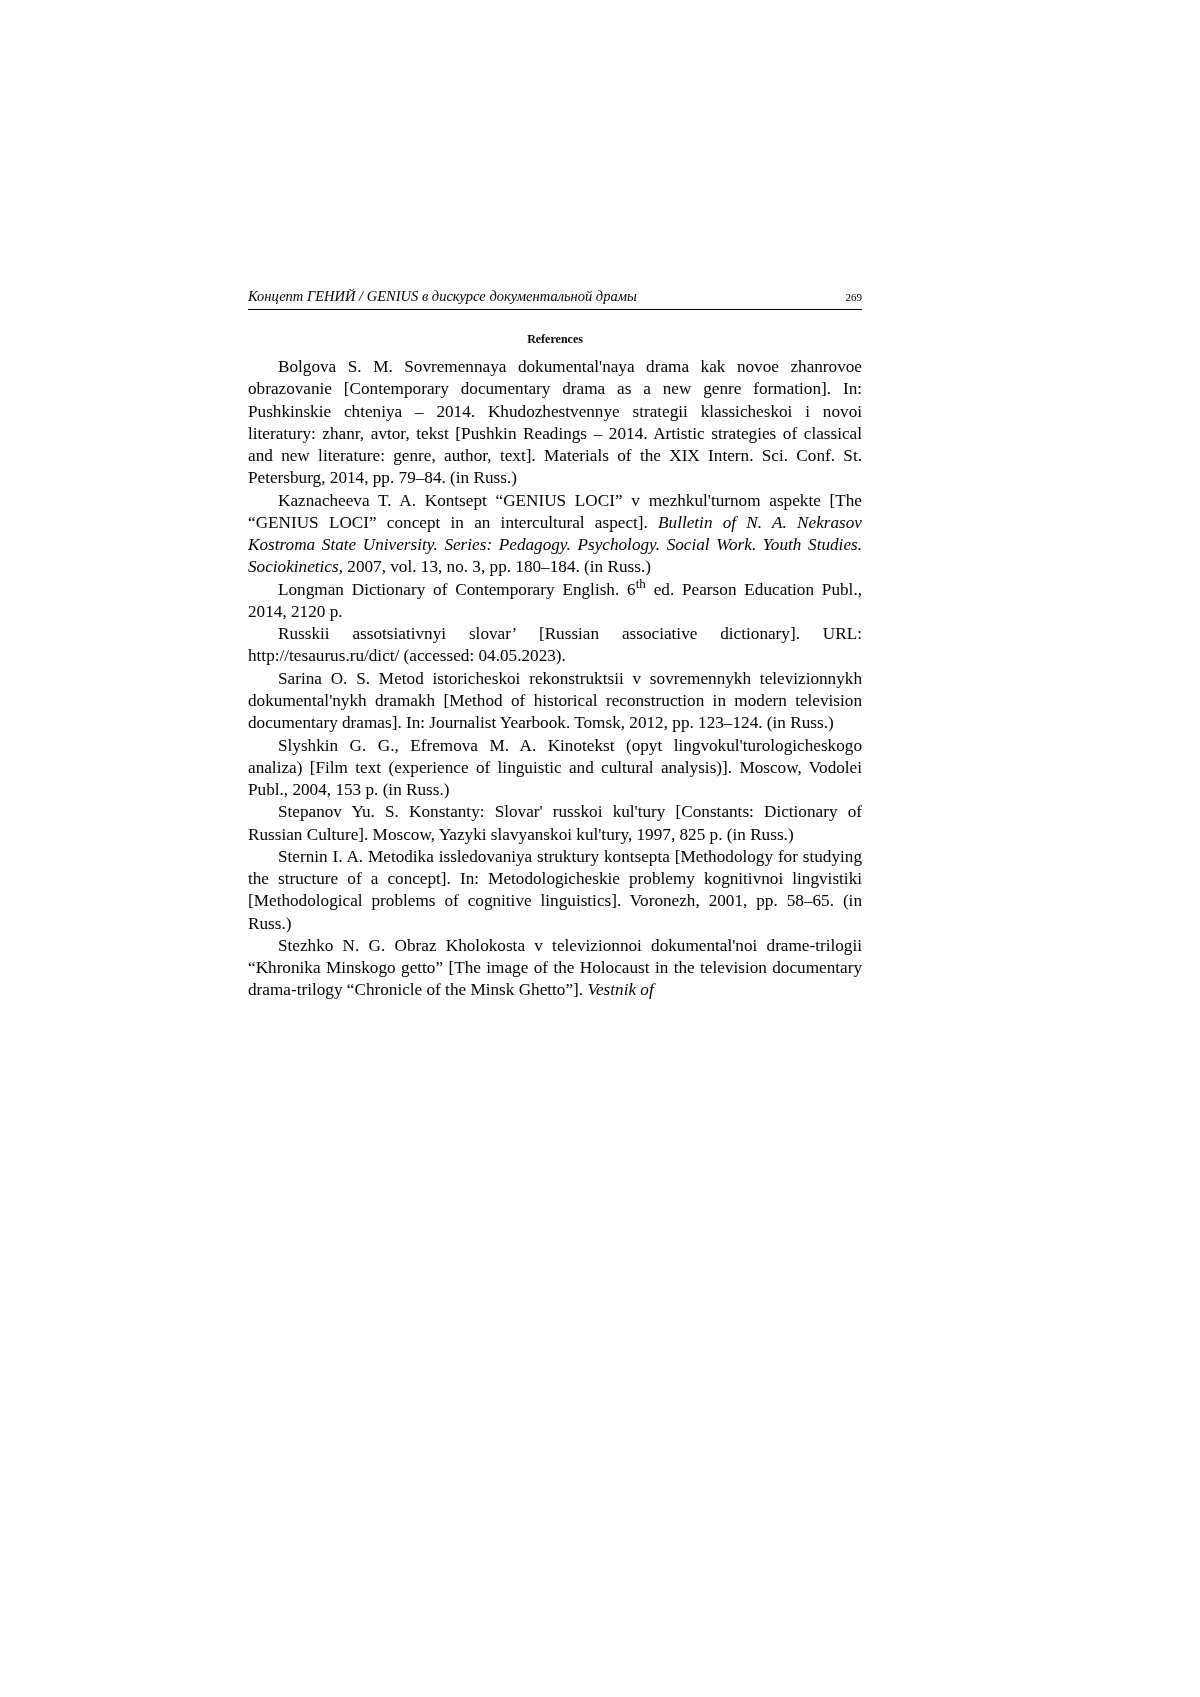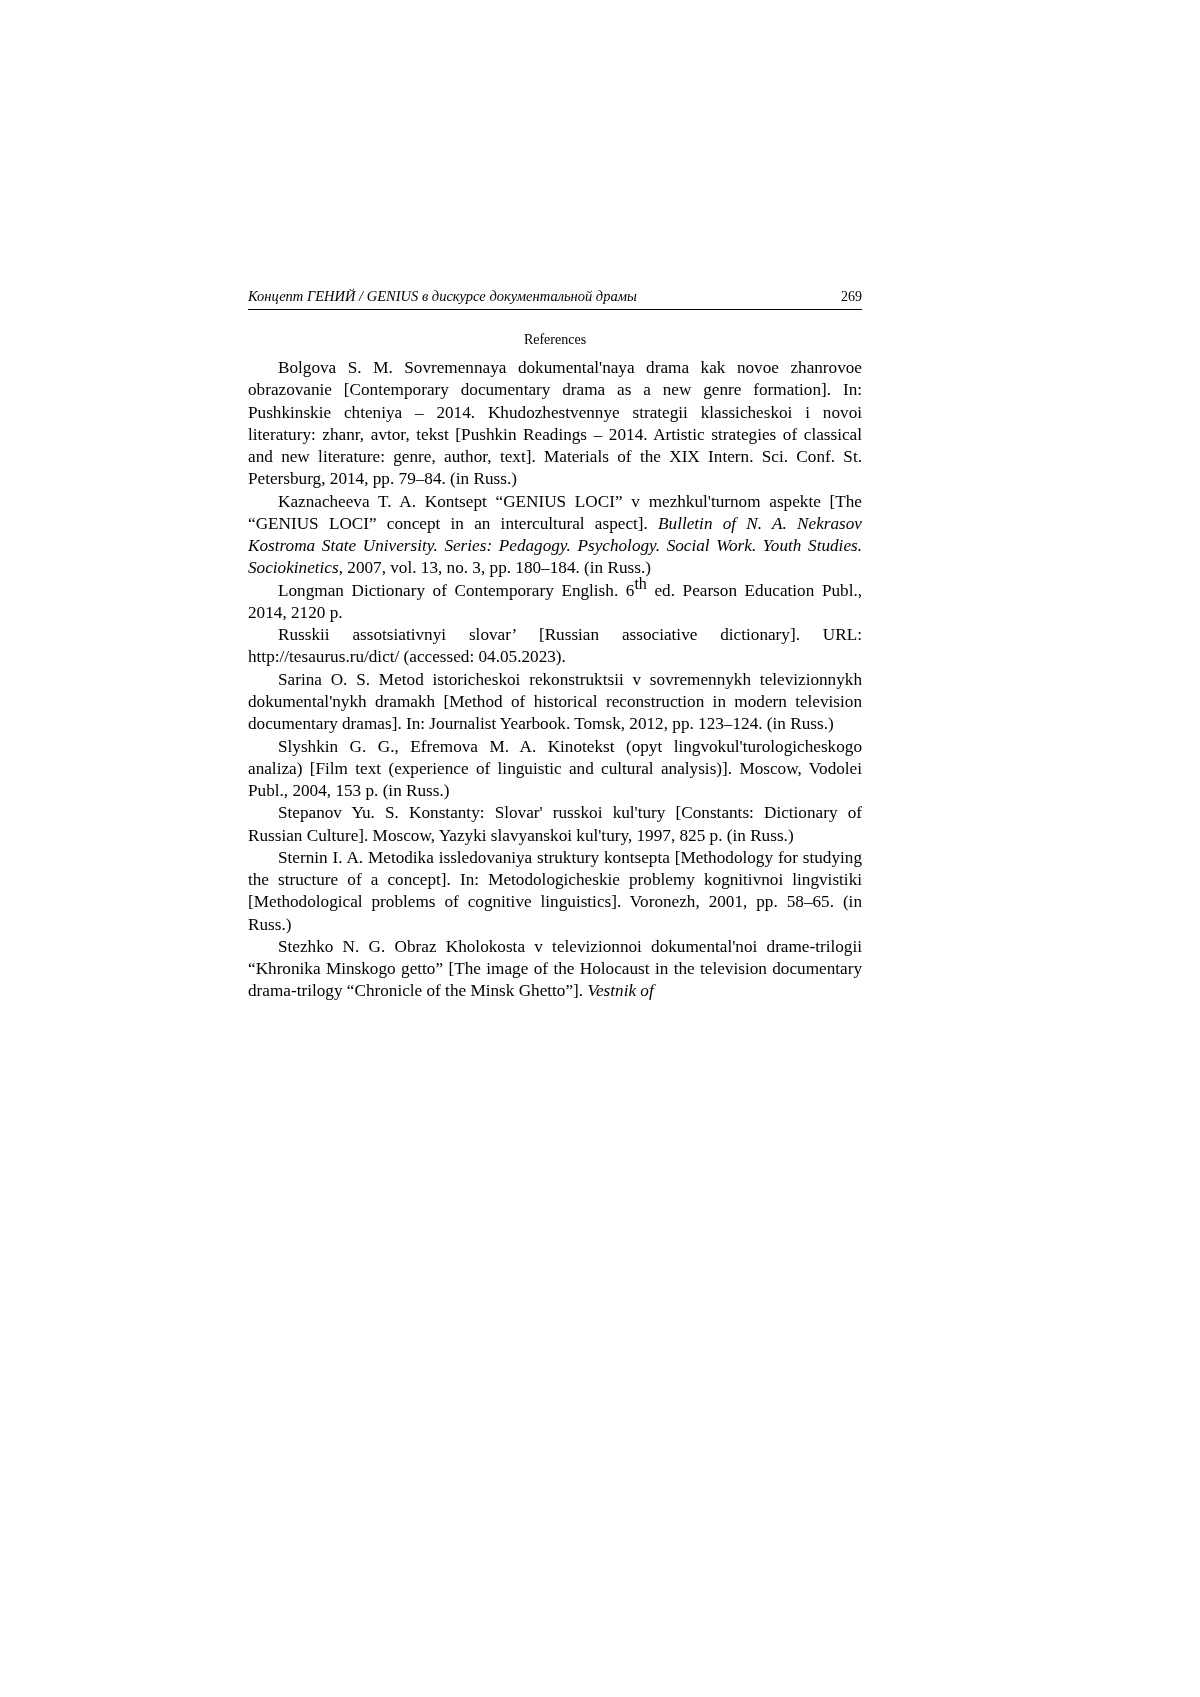--- a/index.html
+++ b/index.html
@@ -31,41 +31,41 @@
     display: flex;
     justify-content: space-between;
     align-items: baseline;
     font-size: 14.5px;
     font-style: italic;
     padding-bottom: 4px;
     border-bottom: 1.4px solid #000;
   }
   .running-head .page-number {
     font-style: normal;
-    font-size: 14px;
+    font-size: 11px;
     text-align: right;
   }
   .section-title {
     text-align: center;
-    font-weight: normal;
-    font-size: 14px;
+    font-weight: bold;
+    font-size: 12px;
     margin-top: 22px;
     margin-bottom: 9px;
   }
   .ref {
     font-size: 17.2px;
     line-height: 1.295;
     text-align: justify;
     text-indent: 30px;
     margin: 0;
     hyphens: manual;
   }
   .ref i { font-style: italic; }
   .ref sup {
-    font-size: 16px;
+    font-size: 13px;
     vertical-align: super;
     line-height: 0;
   }
   .footer {
     position: absolute;
     left: 248px;
     top: 1220px;
     width: 614px;
     text-align: right;
     font-size: 12.5px;

